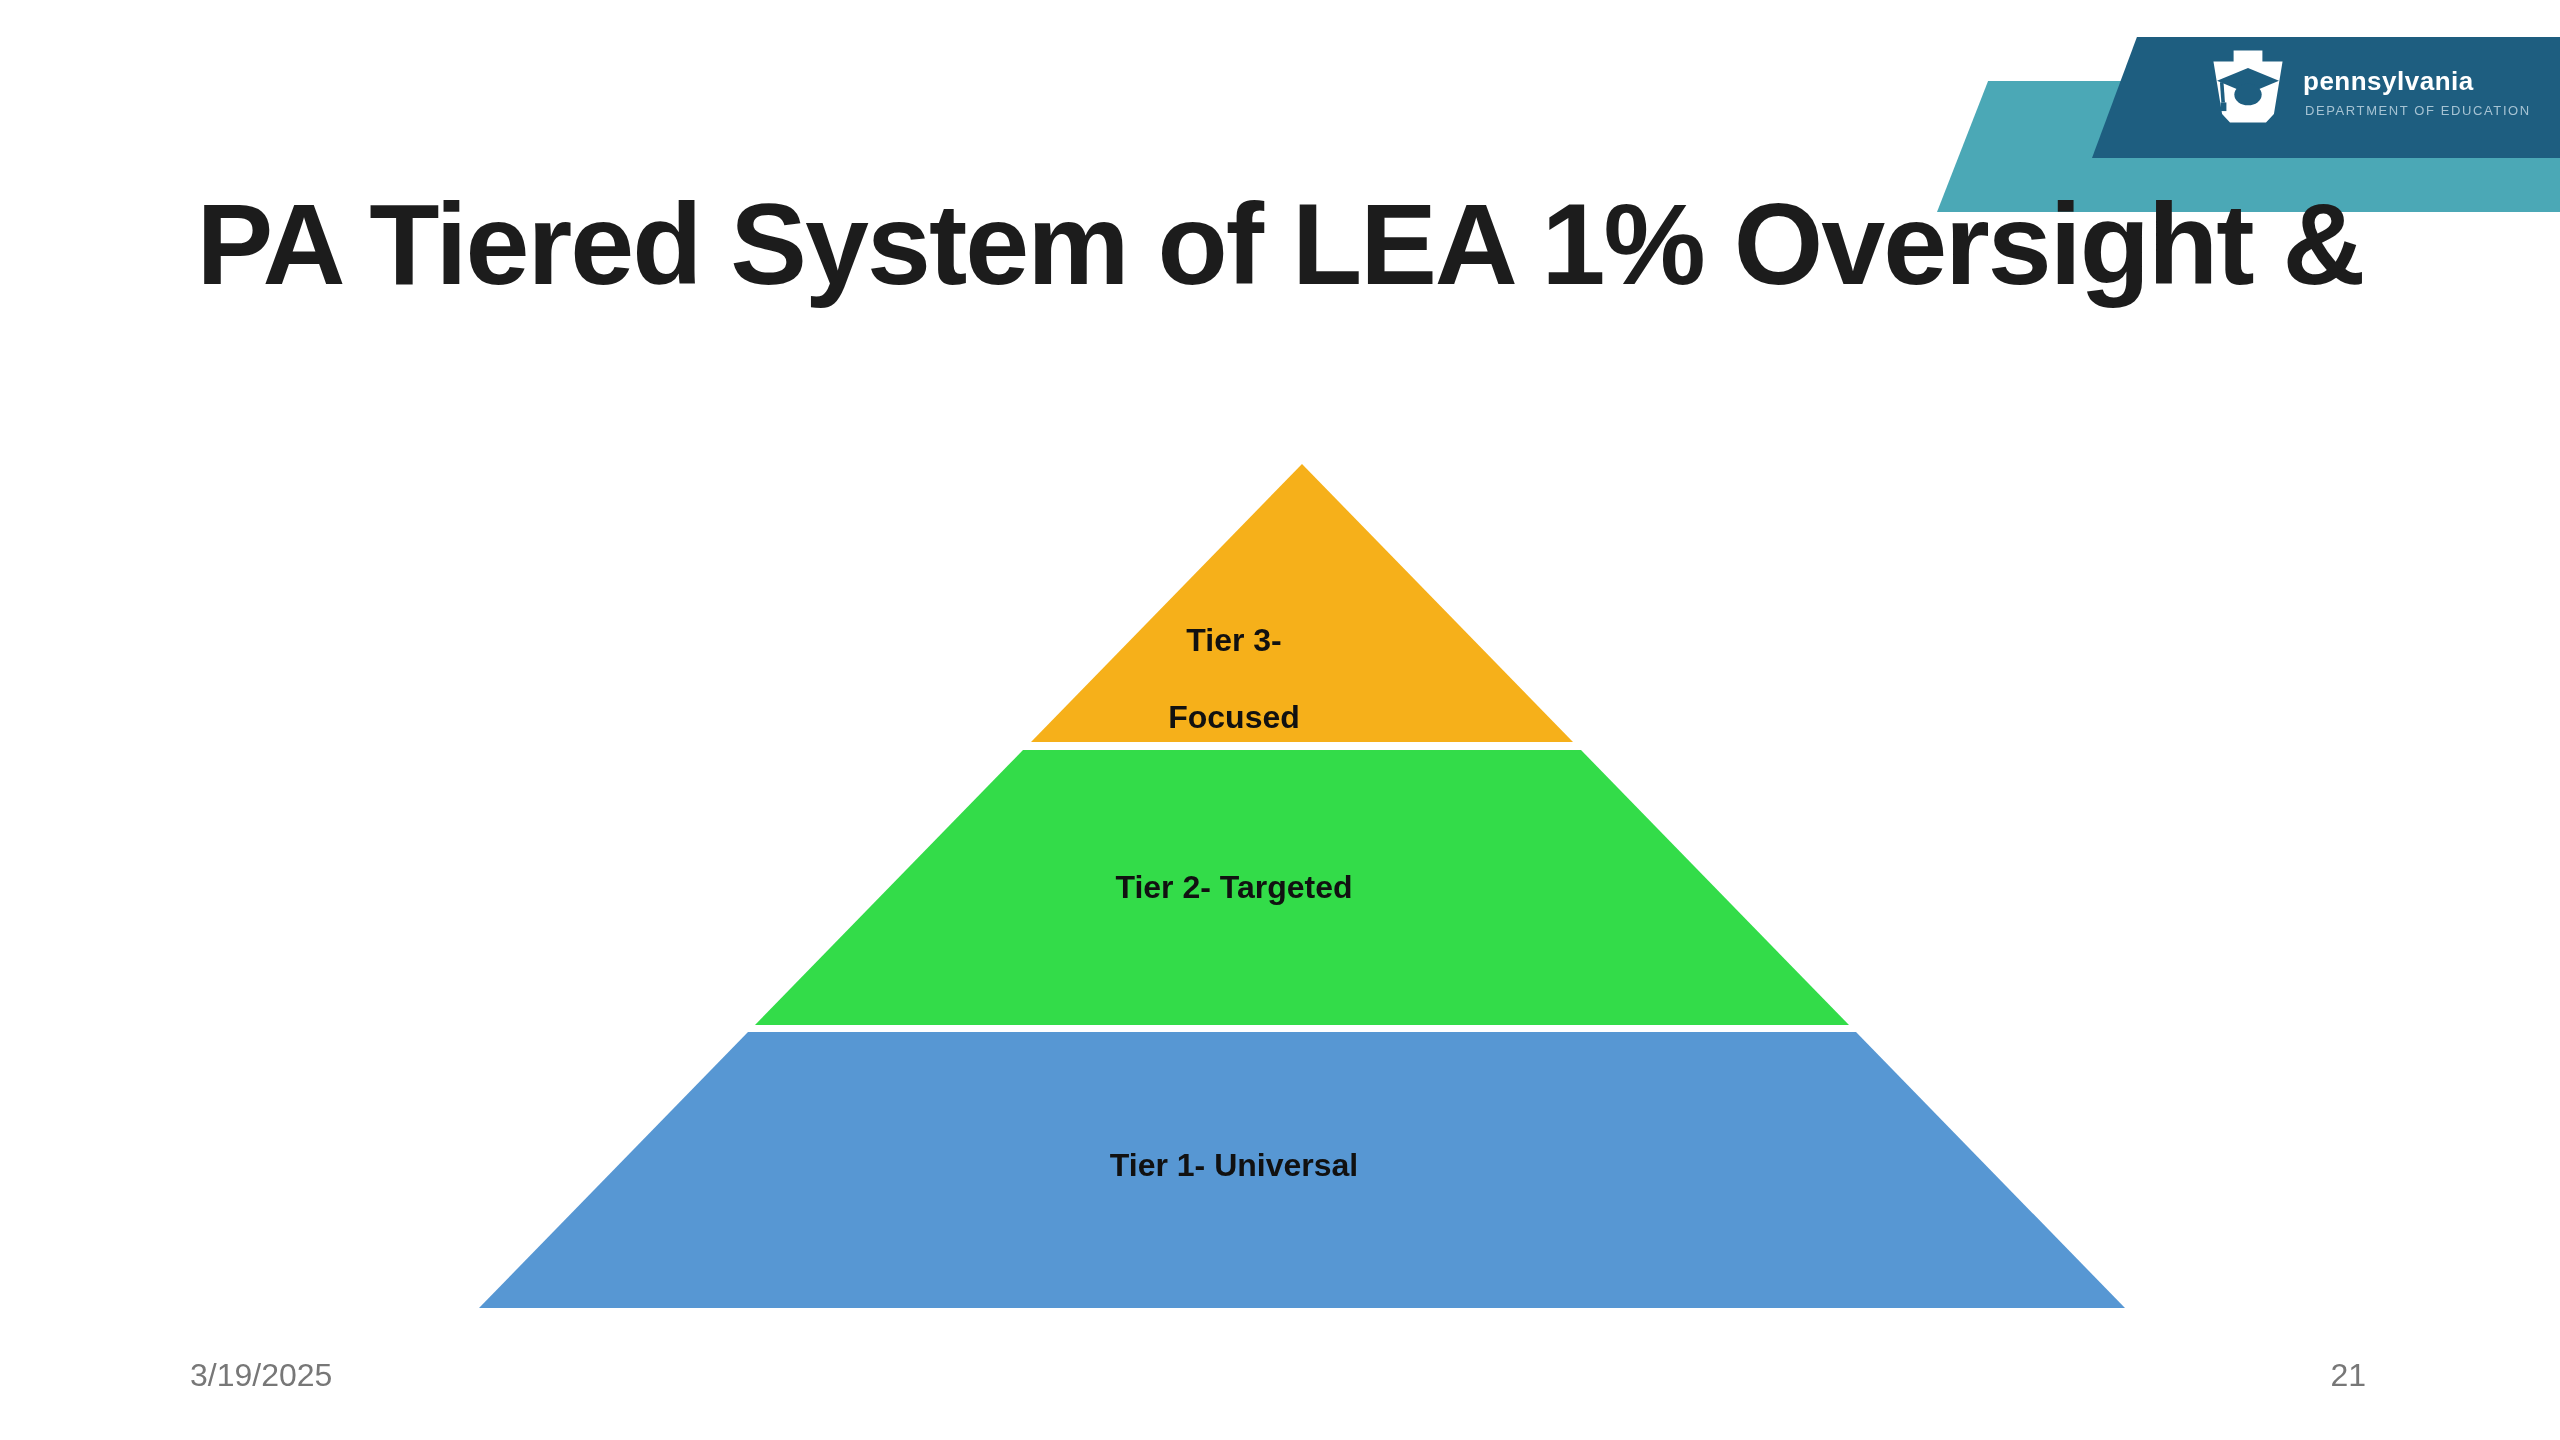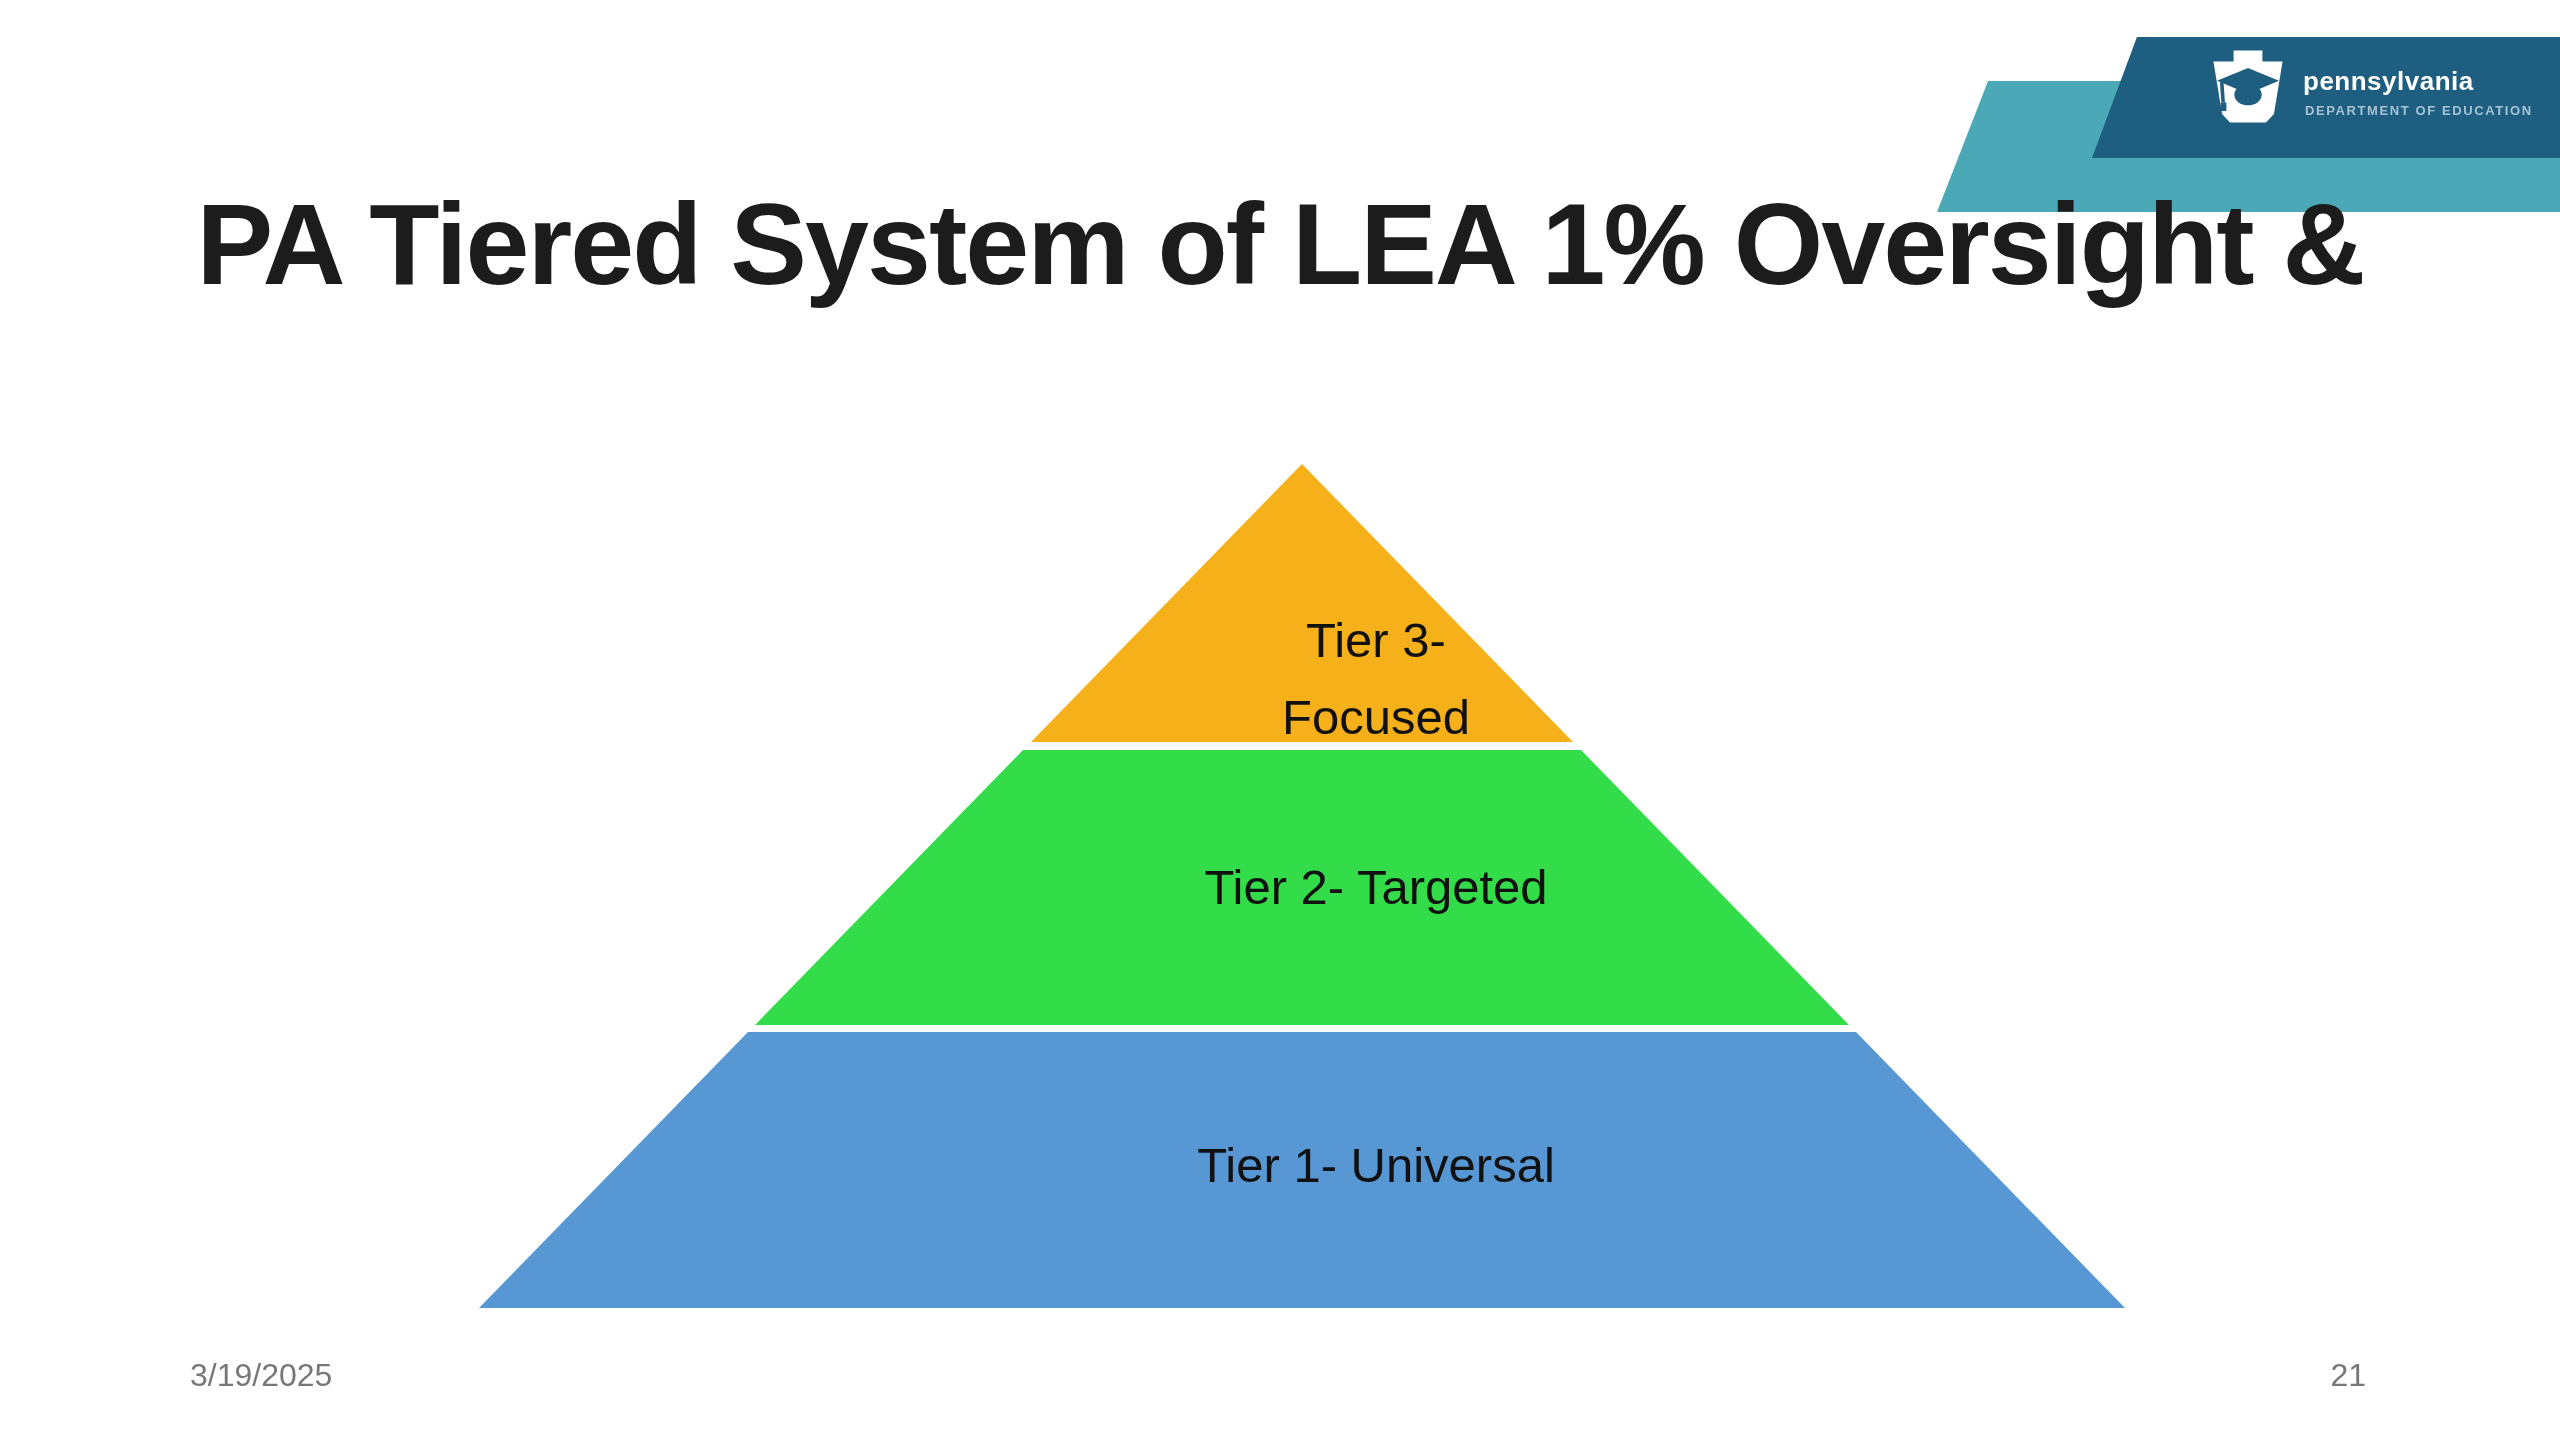--- a/index.html
+++ b/index.html
@@ -46,21 +46,21 @@
     font-weight: bold;
     line-height: 35px;
     letter-spacing: 0.5px;
     color: #ffffff;
     z-index: 3;
   }
   .logo-dept {
     position: absolute;
     left: 2305px; top: 104px;
     font-size: 13px;
-    font-weight: 700;
+    font-weight: 400;
     line-height: 14px;
     letter-spacing: 1.6px;
     color: var(--logo-dept-text);
     z-index: 3;
   }
 
   
   .title {
     position: absolute;
     left: 0; right: 0; top: 180px;
@@ -80,25 +80,25 @@
     left: 0; top: 0;
     width: 2560px; height: 1440px;
     z-index: 5;
   }
   .tier3-shape { fill: var(--orange); }
   .tier2-shape { fill: var(--green); }
   .tier1-shape { fill: var(--blue); }
 
   .tier-label {
     position: absolute;
-    left: 1376px;
+    left: 1234px;
     transform: translateX(-50%);
-    font-size: 49px;
+    font-size: 32px;
     line-height: 46px;
-    font-weight: normal;
+    font-weight: bold;
     color: var(--tier-label);
     white-space: nowrap;
     z-index: 6;
   }
   .t3l1 { top: 617px; }
   .t3l2 { top: 694px; }
   .t2   { top: 864px; text-align: center; }
   .t1   { top: 1142px; }
 
   

